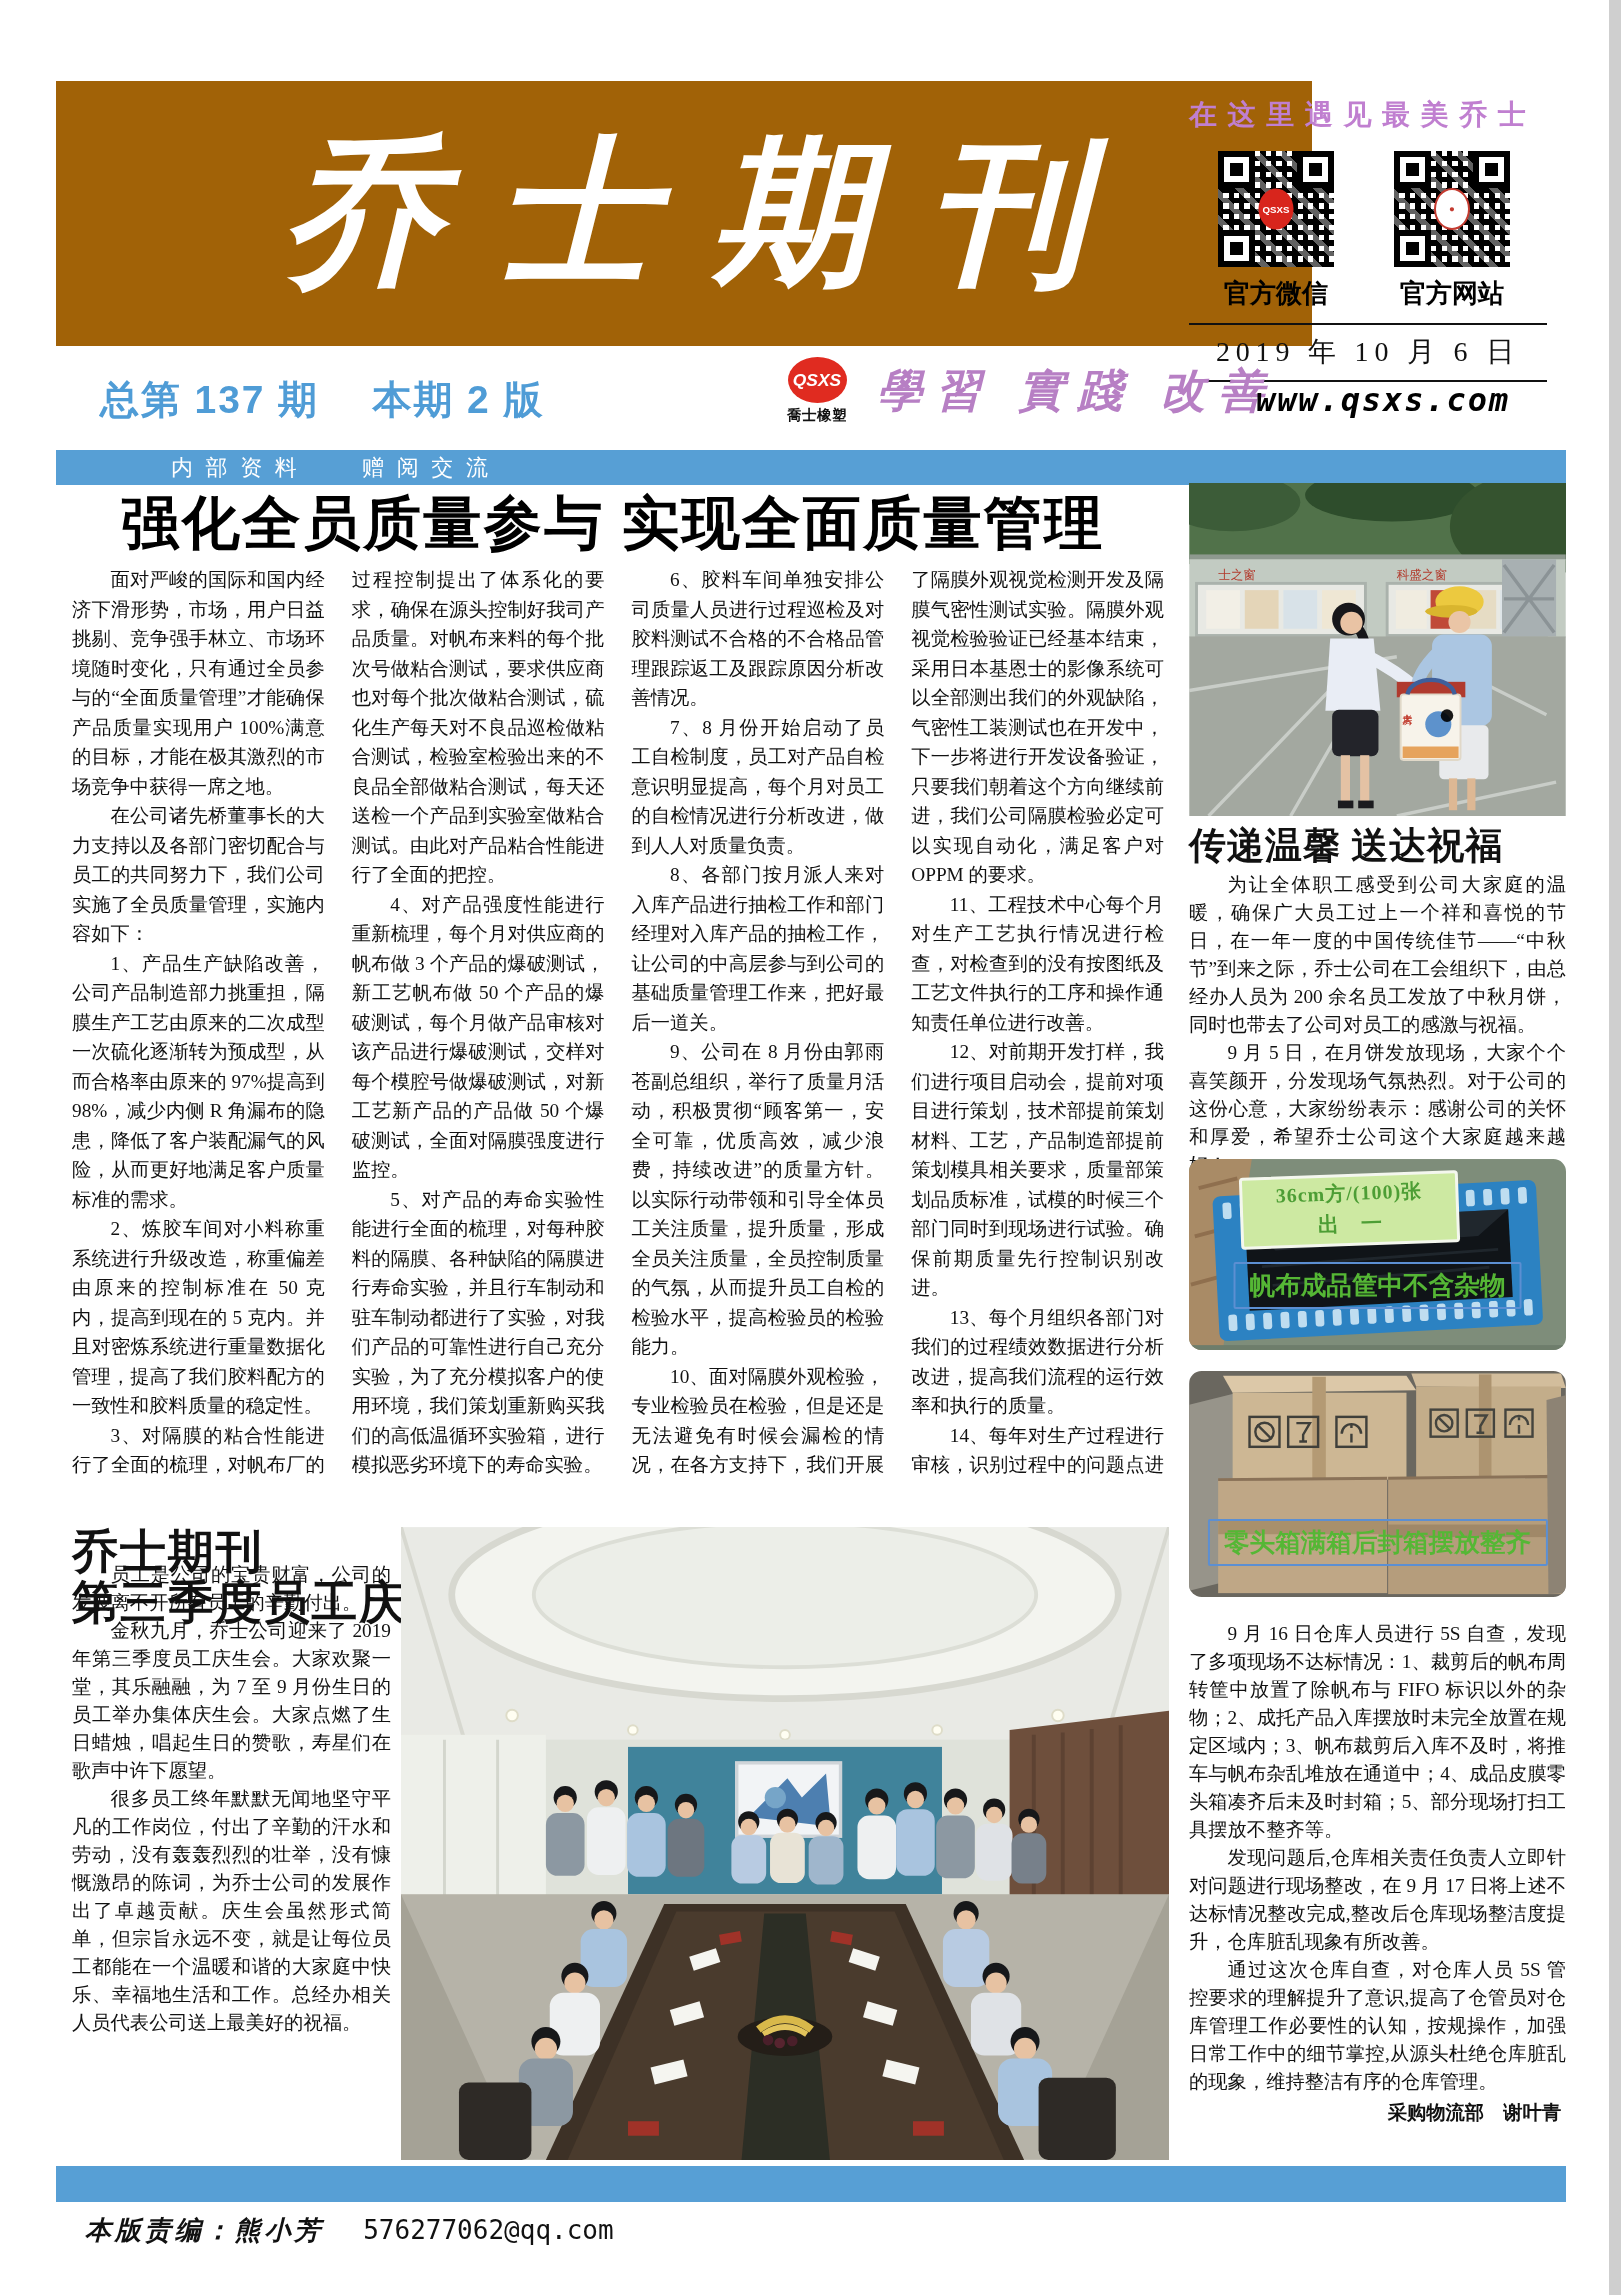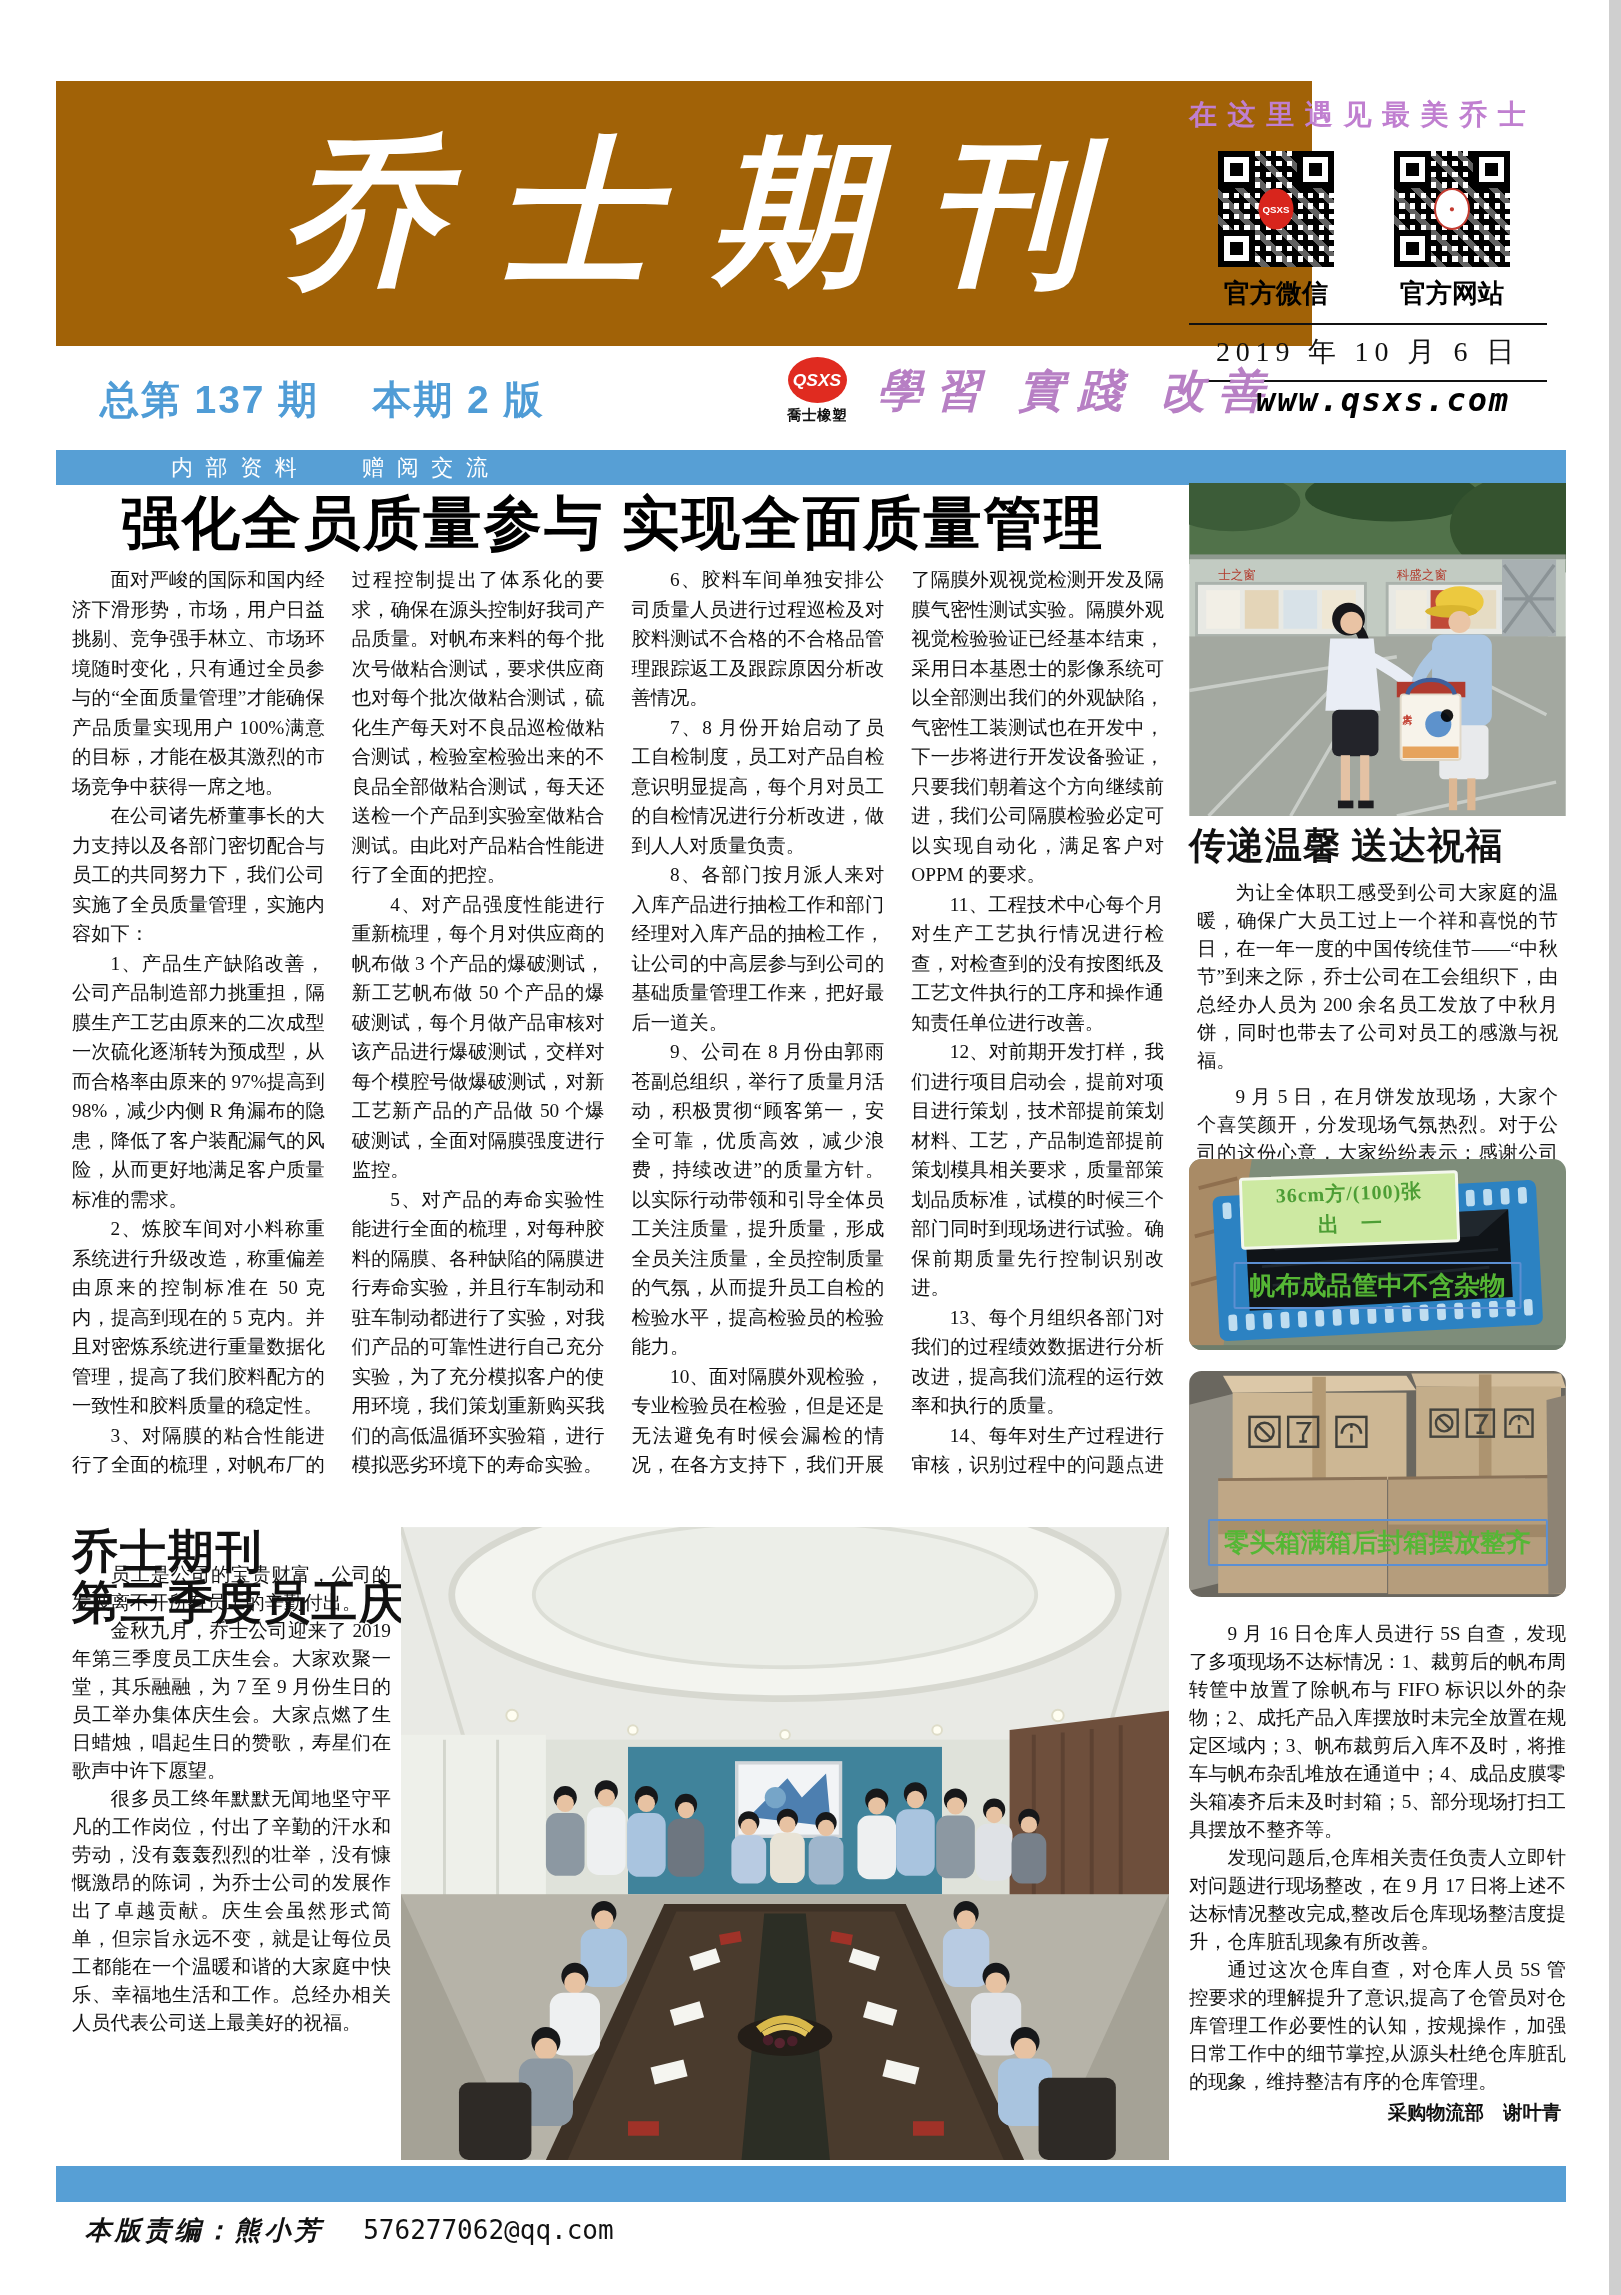--- a/index.html
+++ b/index.html
@@ -60,21 +60,21 @@
                 font-size:19.3px;line-height:29.5px;text-align:justify;}
   .main-article p{margin:0;text-indent:2em;}
   .sig{font-weight:bold;text-align:right;text-indent:0 !important;padding-right:4.8px;margin-top:2.9px !important;}
 
   
   .photo{overflow:hidden;}
   .photo svg{display:block;}
   .round{border-radius:12.6px;}
   .warmth-title{left:1189px;top:821px;width:377px;font-size:37px;font-weight:900;letter-spacing:1px;white-space:nowrap;}
   .warmth-body{left:1189px;top:871px;width:377px;font-size:19.3px;line-height:28px;text-align:justify;}
-  .warmth-body p{margin:8px;text-indent:2em;}
+  .warmth-body p{margin:0;text-indent:2em;}
   .caption-pill{position:absolute;left:50%;transform:translateX(-50%);
                 border:2.4px solid #5c8fd2;border-radius:2px;padding:3.9px 14.5px;
                 color:#55b735;font-size:25.6px;font-weight:bold;white-space:nowrap;}
   .crate-label{position:absolute;left:51px;top:14.5px;width:213px;transform:rotate(-2deg);
                background:#cde9a2;border:3.9px solid #f4f7ee;border-radius:3.9px;text-align:center;
                color:#4d9e35;font-weight:bold;padding:2.9px 0 4.8px 0;}
   .crate-label .l1{font-size:20px;letter-spacing:1px;}
   .crate-label .l2{font-size:21px;letter-spacing:22px;padding-left:22px;margin-top:2.9px;}
   .wh-body{left:1189px;top:1620px;width:377px;font-size:19.3px;line-height:28px;text-align:justify;}
   .wh-body p{margin:0;text-indent:2em;}

